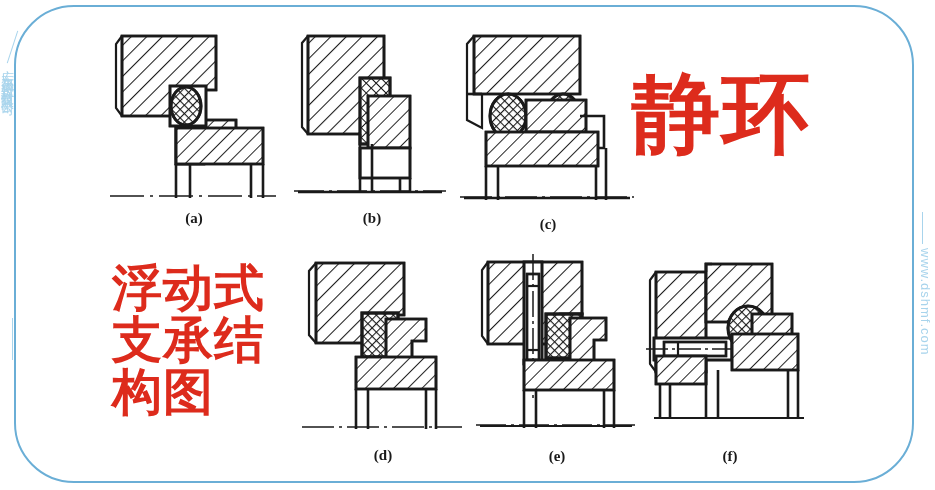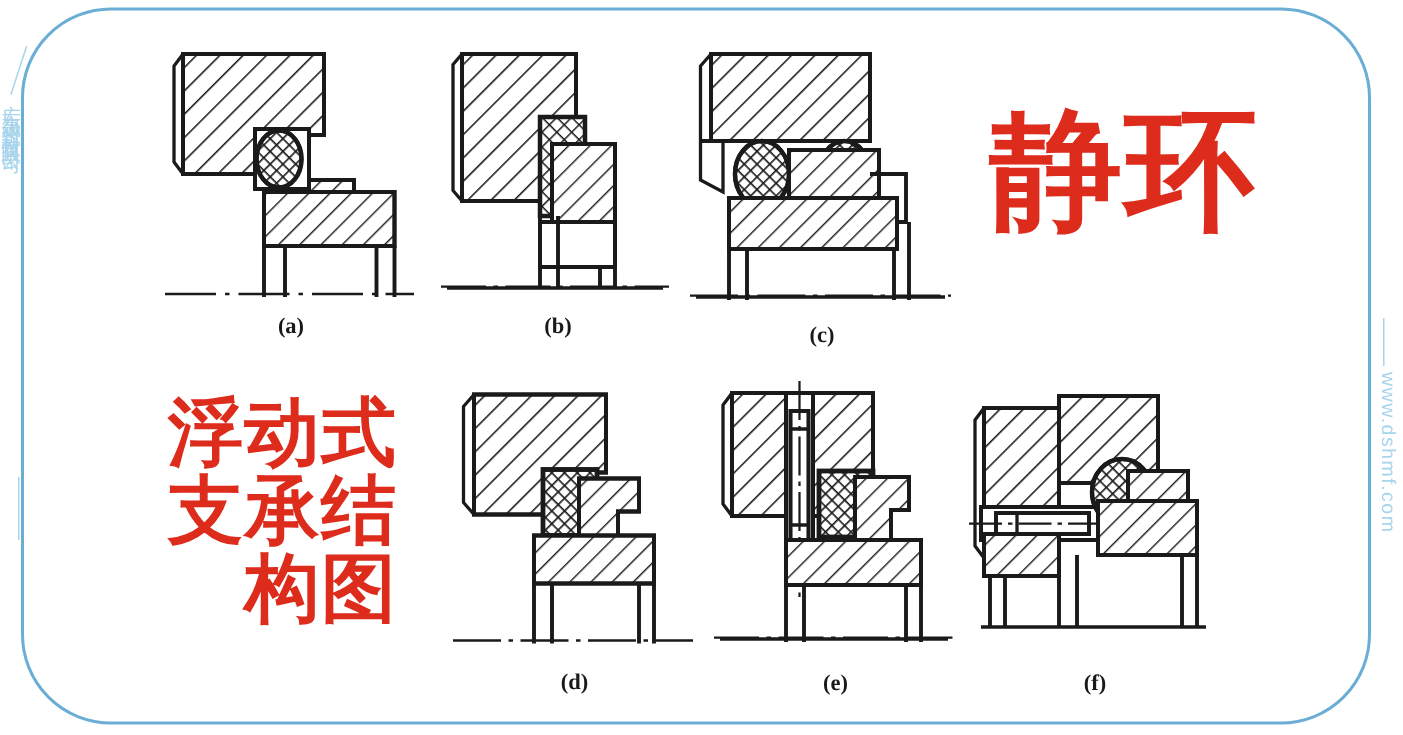--- a/index.html
+++ b/index.html
@@ -59,27 +59,26 @@
     font-family:"DejaVu Sans", sans-serif;
     font-weight:700;
     line-height:1.04;
     white-space:pre-line;
     user-select:none;
   }
   #jing-huan{
     left:632px;top:68px;
     font-size:88px;
     letter-spacing:2px;
-    margin-left:28px;
   }
   #fudong{
     left:112px;top:262px;
     font-size:50px;
     letter-spacing:1px;
-    text-align:right;
+    text-align:left;
     font-family:Liberation Serif, serif;
   }
   
   .panel{position:absolute;}
   .panel svg{display:block;}
   .fig-label{
     position:absolute;
     width:100%;
     text-align:center;
     font-family:"Liberation Serif", serif;

